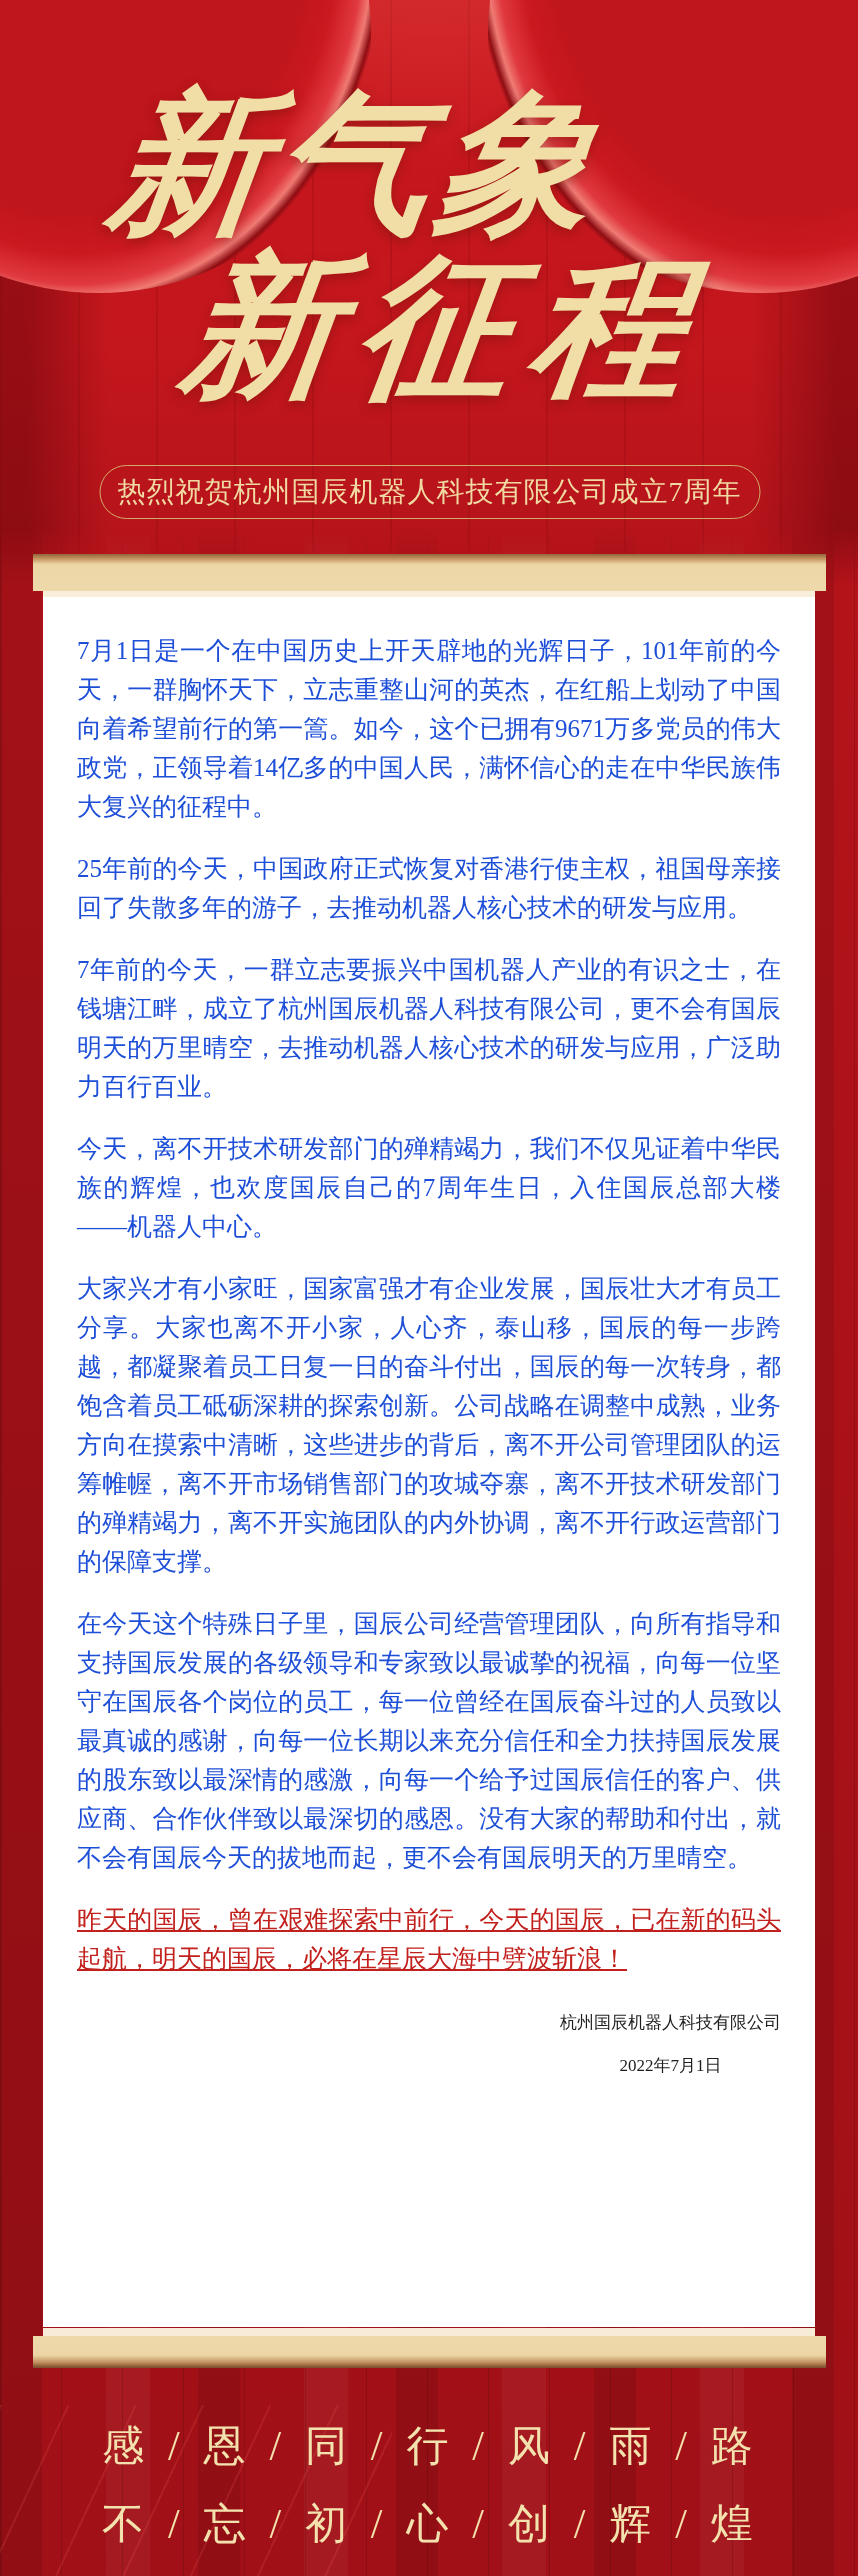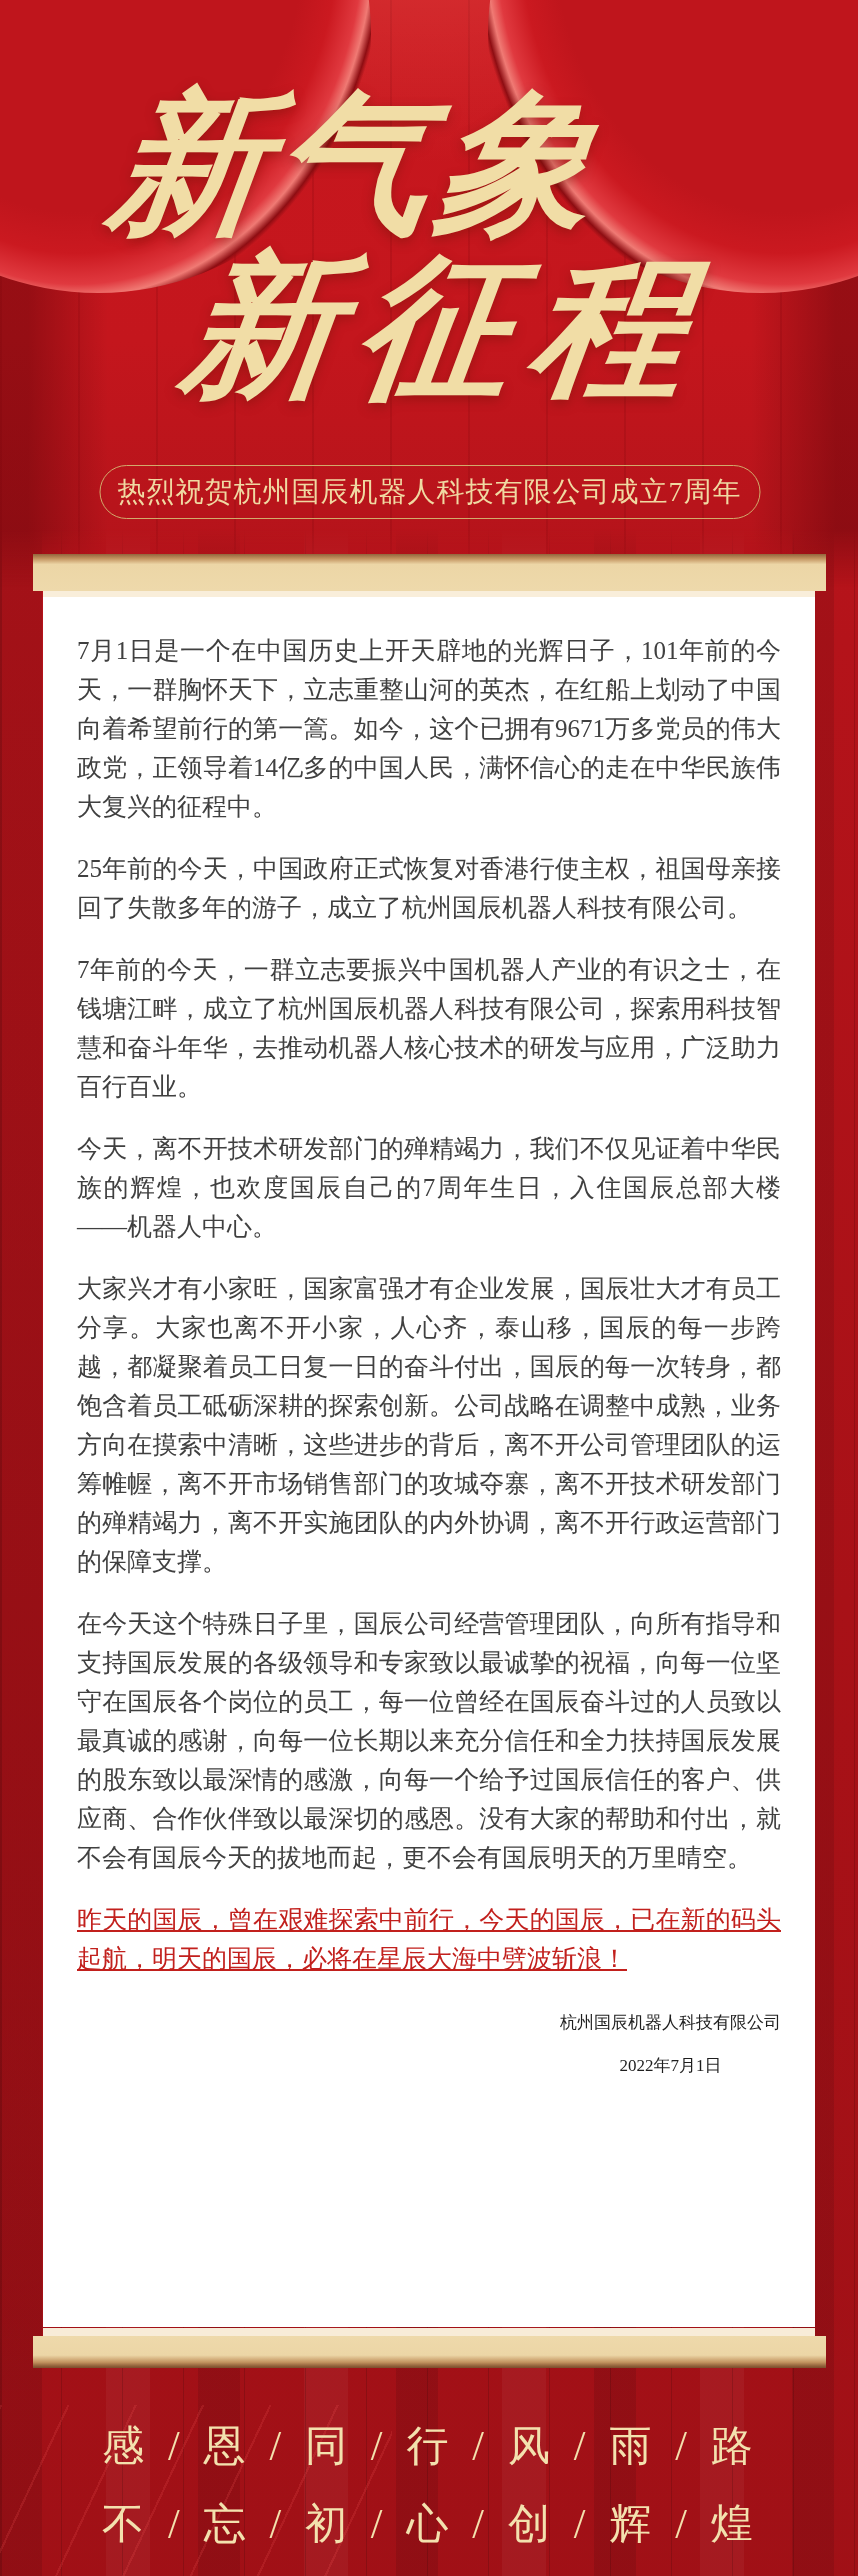--- a/index.html
+++ b/index.html
@@ -64,21 +64,21 @@
     padding:34px 34px 20.6px 34px;
   }
   .scroll-bottom-pale{
     position:absolute;left:43px;top:2328px;width:772px;height:8.2px;background:#f8ecd8;
   }
   .scroll-bottom-edge{
     position:absolute;left:33px;top:2336px;width:793px;height:32px;
     background:linear-gradient(180deg,#eed9ab 0%,#ecd6a6 60%,#c2935f 82%,#8f5f39 94%,#7a4e2d 100%);
   }
   .paper p{
-    margin:0 0 23px 0;color:#404040;font-size:25px;line-height:39px;
+    margin:0 0 23px 0;color:#1d4ed8;font-size:25px;line-height:39px;
     text-align:justify;text-justify:inter-ideograph;
   }
   .paper p.highlight{color:#c2201d;text-decoration:underline;}
   .signature{
     margin:7.2px 0 0 auto;width:-moz-fit-content;width:fit-content;text-align:center;
     color:#1e1e1e;font-size:17px;line-height:43px;
   }
   
   .slogan{
     position:absolute;left:0;width:100%;text-align:center;
@@ -112,22 +112,22 @@
 
   <div class="title-line title-line-1">新气象</div>
   <div class="title-line title-line-2">新征程</div>
 
   <div class="banner">热烈祝贺杭州国辰机器人科技有限公司成立7周年</div>
 
   <div class="scroll-top-edge"></div>
 
   <div class="paper">
     <p>7月1日是一个在中国历史上开天辟地的光辉日子，101年前的今天，一群胸怀天下，立志重整山河的英杰，在红船上划动了中国向着希望前行的第一篙。如今，这个已拥有9671万多党员的伟大政党，正领导着14亿多的中国人民，满怀信心的走在中华民族伟大复兴的征程中。</p>
-    <p>25年前的今天，中国政府正式恢复对香港行使主权，祖国母亲接回了失散多年的游子，成立了杭州国辰机器人科技有限公司。</p>
-    <p>7年前的今天，一群立志要振兴中国机器人产业的有识之士，在钱塘江畔，成立了杭州国辰机器人科技有限公司，探索用科技智慧和奋斗年华，去推动机器人核心技术的研发与应用，广泛助力百行百业。</p>
+    <p>25年前的今天，中国政府正式恢复对香港行使主权，祖国母亲接回了失散多年的游子，去推动机器人核心技术的研发与应用。</p>
+    <p>7年前的今天，一群立志要振兴中国机器人产业的有识之士，在钱塘江畔，成立了杭州国辰机器人科技有限公司，更不会有国辰明天的万里晴空，去推动机器人核心技术的研发与应用，广泛助力百行百业。</p>
     <p>今天，离不开技术研发部门的殚精竭力，我们不仅见证着中华民族的辉煌，也欢度国辰自己的7周年生日，入住国辰总部大楼——机器人中心。</p>
     <p>大家兴才有小家旺，国家富强才有企业发展，国辰壮大才有员工分享。大家也离不开小家，人心齐，泰山移，国辰的每一步跨越，都凝聚着员工日复一日的奋斗付出，国辰的每一次转身，都饱含着员工砥砺深耕的探索创新。公司战略在调整中成熟，业务方向在摸索中清晰，这些进步的背后，离不开公司管理团队的运筹帷幄，离不开市场销售部门的攻城夺寨，离不开技术研发部门的殚精竭力，离不开实施团队的内外协调，离不开行政运营部门的保障支撑。</p>
     <p>在今天这个特殊日子里，国辰公司经营管理团队，向所有指导和支持国辰发展的各级领导和专家致以最诚挚的祝福，向每一位坚守在国辰各个岗位的员工，每一位曾经在国辰奋斗过的人员致以最真诚的感谢，向每一位长期以来充分信任和全力扶持国辰发展的股东致以最深情的感激，向每一个给予过国辰信任的客户、供应商、合作伙伴致以最深切的感恩。没有大家的帮助和付出，就不会有国辰今天的拔地而起，更不会有国辰明天的万里晴空。</p>
     <p class="highlight">昨天的国辰，曾在艰难探索中前行，今天的国辰，已在新的码头起航，明天的国辰，必将在星辰大海中劈波斩浪！</p>
     <div class="signature">
       <div>杭州国辰机器人科技有限公司</div>
       <div>2022年7月1日</div>
     </div>
   </div>
 

